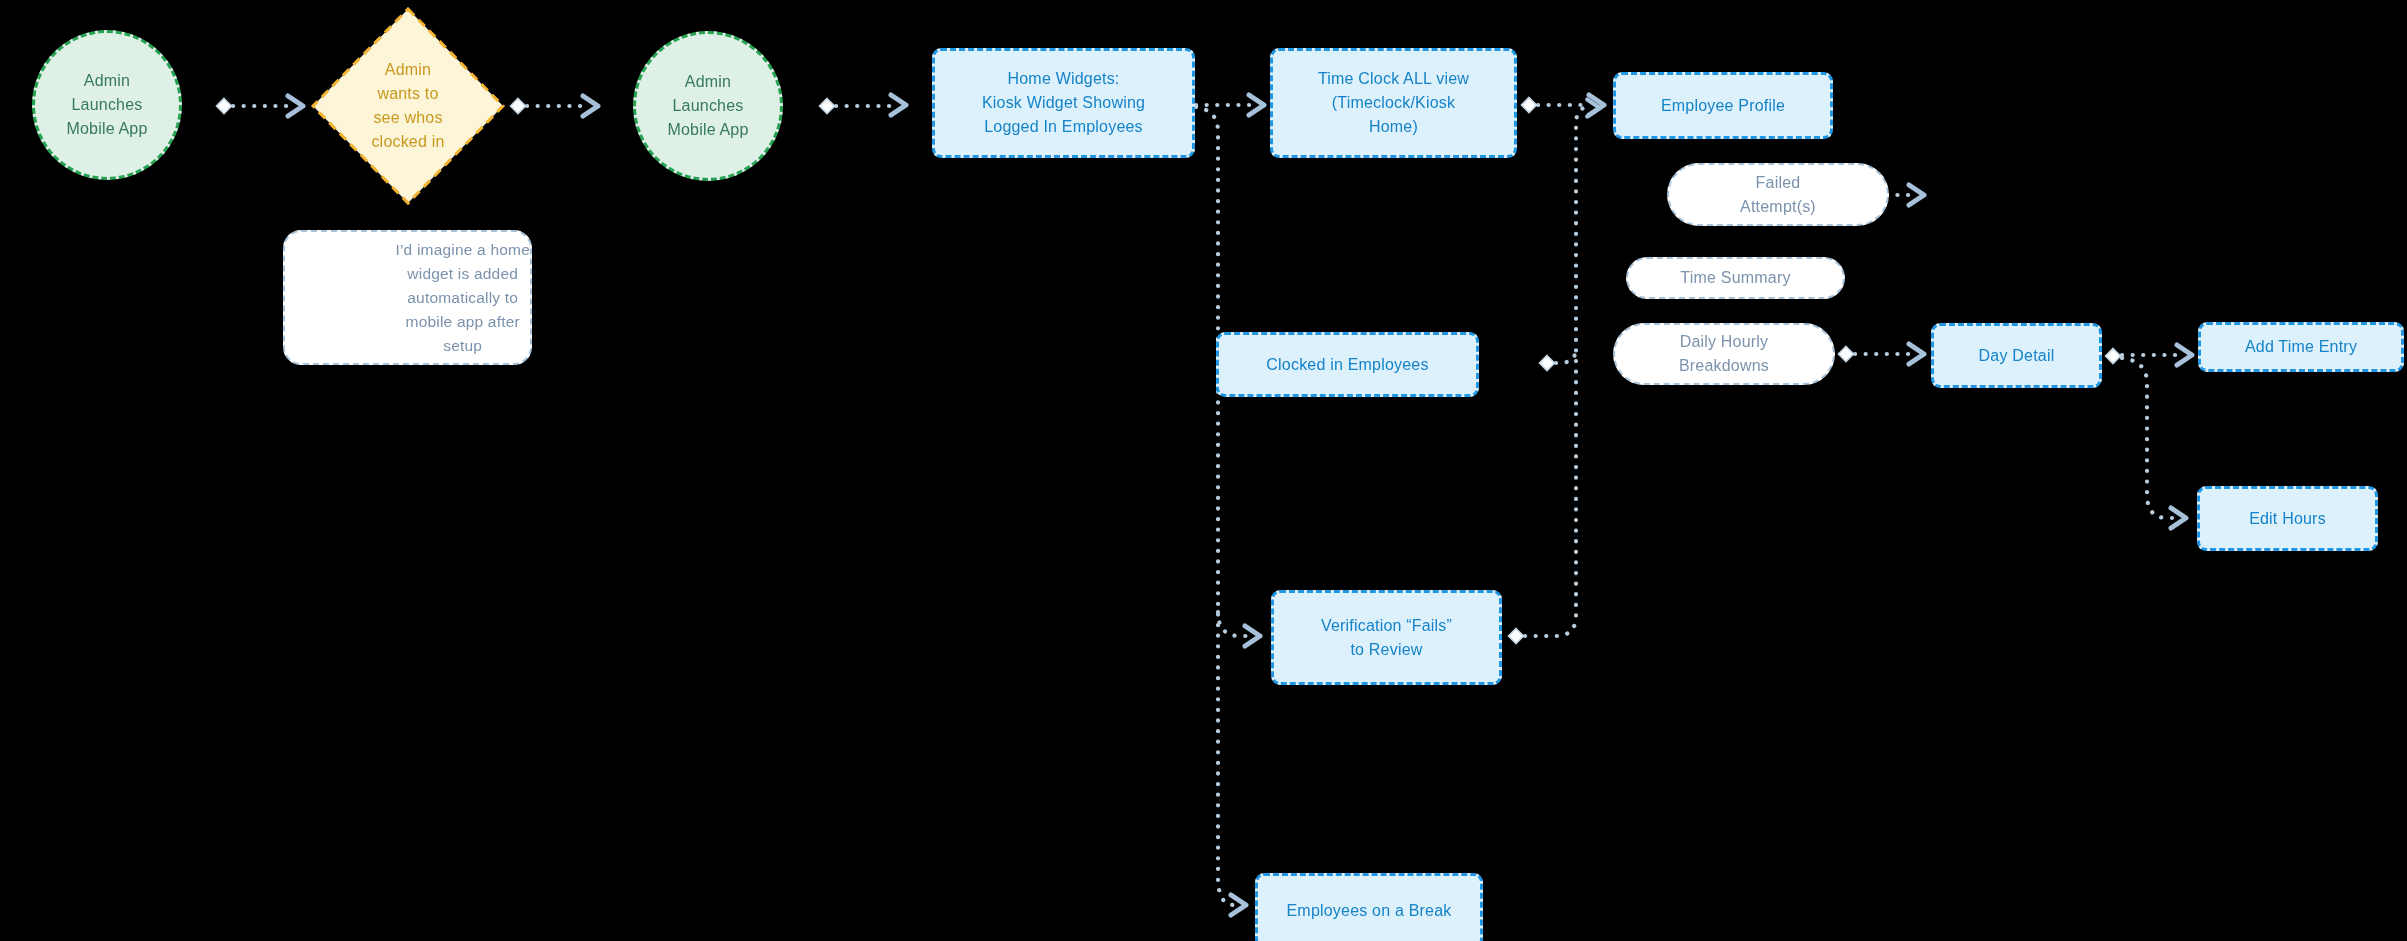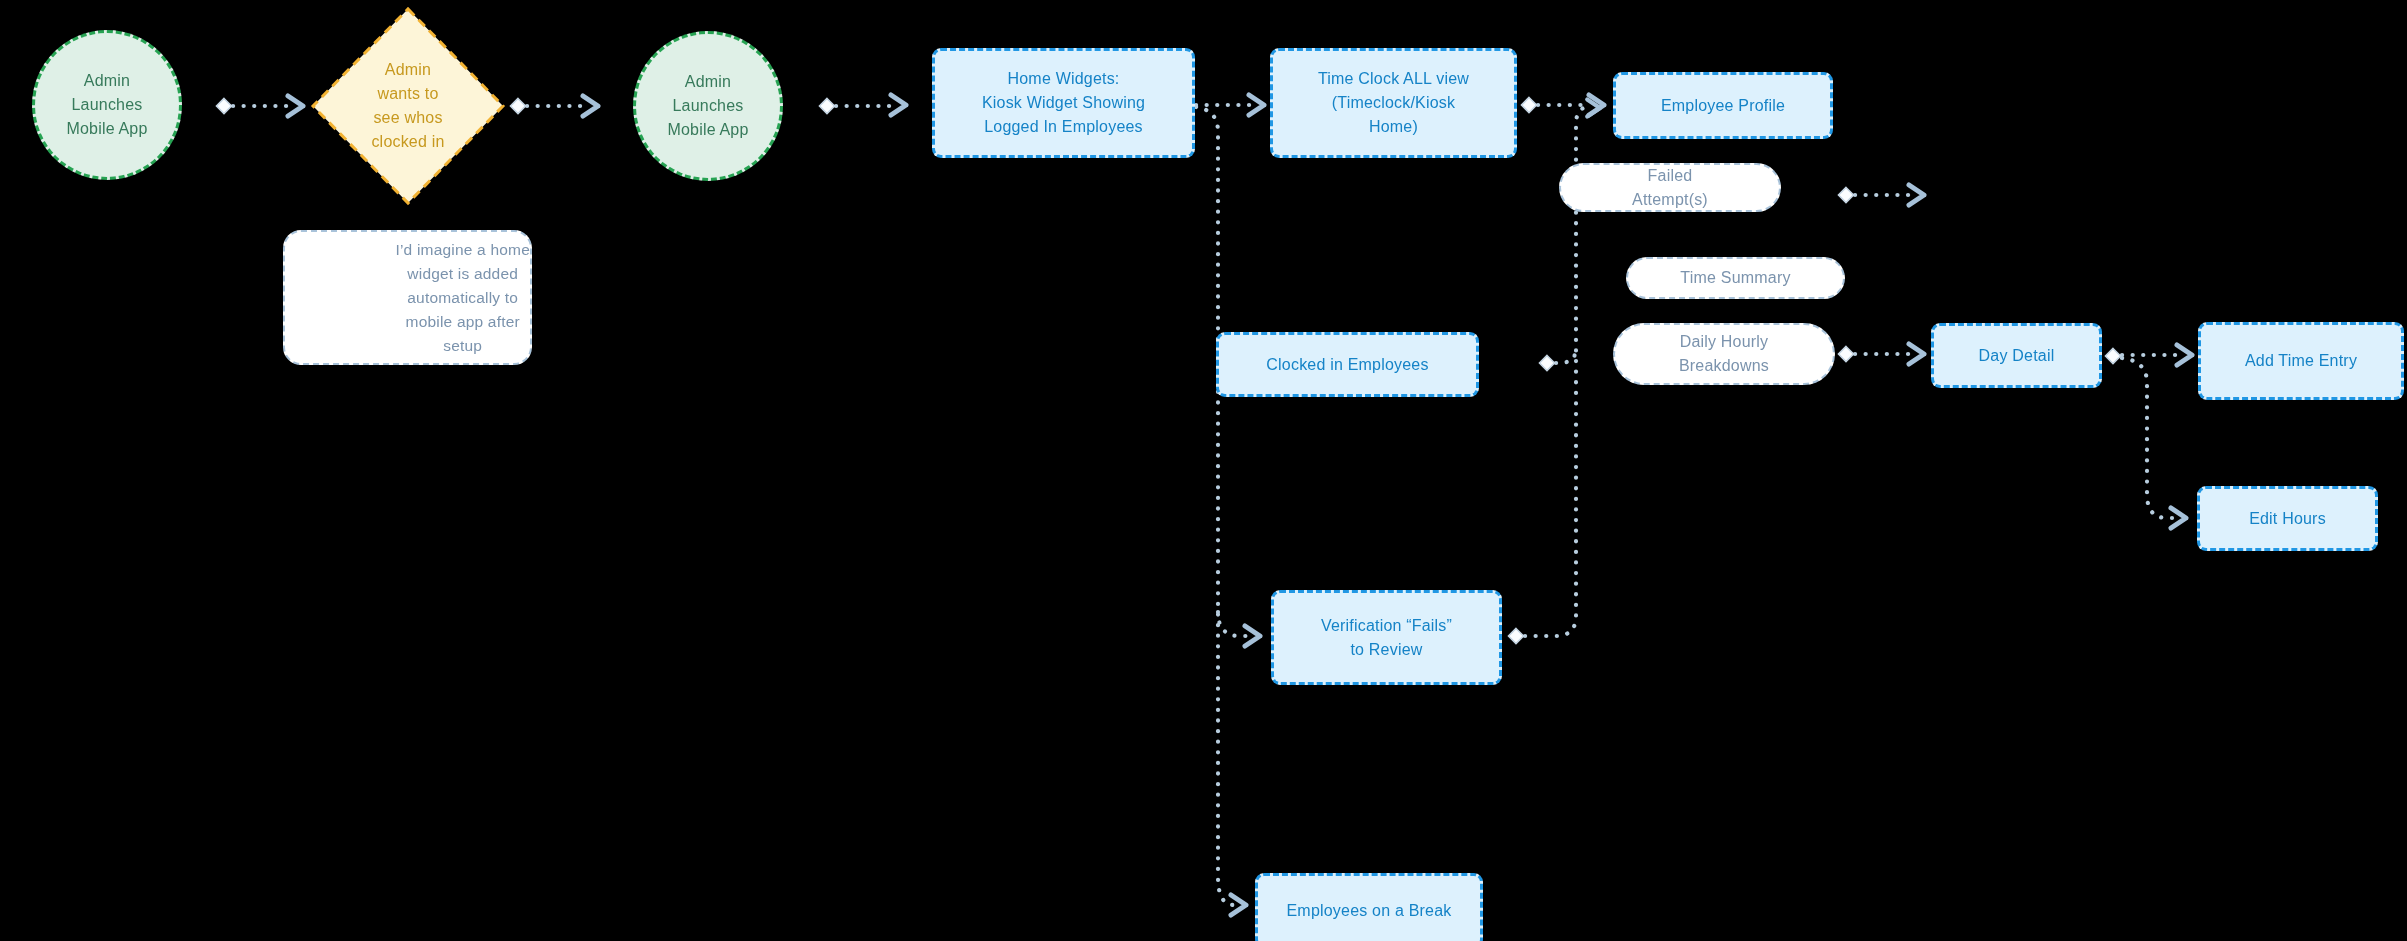--- a/index.html
+++ b/index.html
@@ -157,40 +157,40 @@
   <div class="node screen" style="left:1270px;top:48px;width:247px;height:110px;">
     <span class="node-label">Time Clock ALL view
 (Timeclock/Kiosk
 Home)</span>
   </div>
 
   <div class="node screen" style="left:1613px;top:72px;width:220px;height:67px;">
     <span class="node-label">Employee Profile</span>
   </div>
 
-  <div class="node pill" style="left:1559px;top:163px;width:222px;height:49px;">
+  <div class="node pill" style="left:1667px;top:163px;width:222px;height:63px;">
     <span class="node-label">Failed
 Attempt(s)</span>
   </div>
 
   <div class="node pill" style="left:1626px;top:257px;width:219px;height:42px;">
     <span class="node-label">Time Summary</span>
   </div>
 
   <div class="node pill" style="left:1613px;top:323px;width:222px;height:62px;">
     <span class="node-label">Daily Hourly
 Breakdowns</span>
   </div>
 
 
   <div class="node screen" style="left:1931px;top:323px;width:171px;height:65px;">
     <span class="node-label">Day Detail</span>
   </div>
 
-  <div class="node screen" style="left:2198px;top:322px;width:206px;height:78px;">
+  <div class="node screen" style="left:2198px;top:322px;width:206px;height:50px;">
     <span class="node-label">Add Time Entry</span>
   </div>
 
   <div class="node screen" style="left:2197px;top:486px;width:181px;height:65px;">
     <span class="node-label">Edit Hours</span>
   </div>
 
   <div class="node screen" style="left:1216px;top:332px;width:263px;height:65px;">
     <span class="node-label">Clocked in Employees</span>
   </div>

